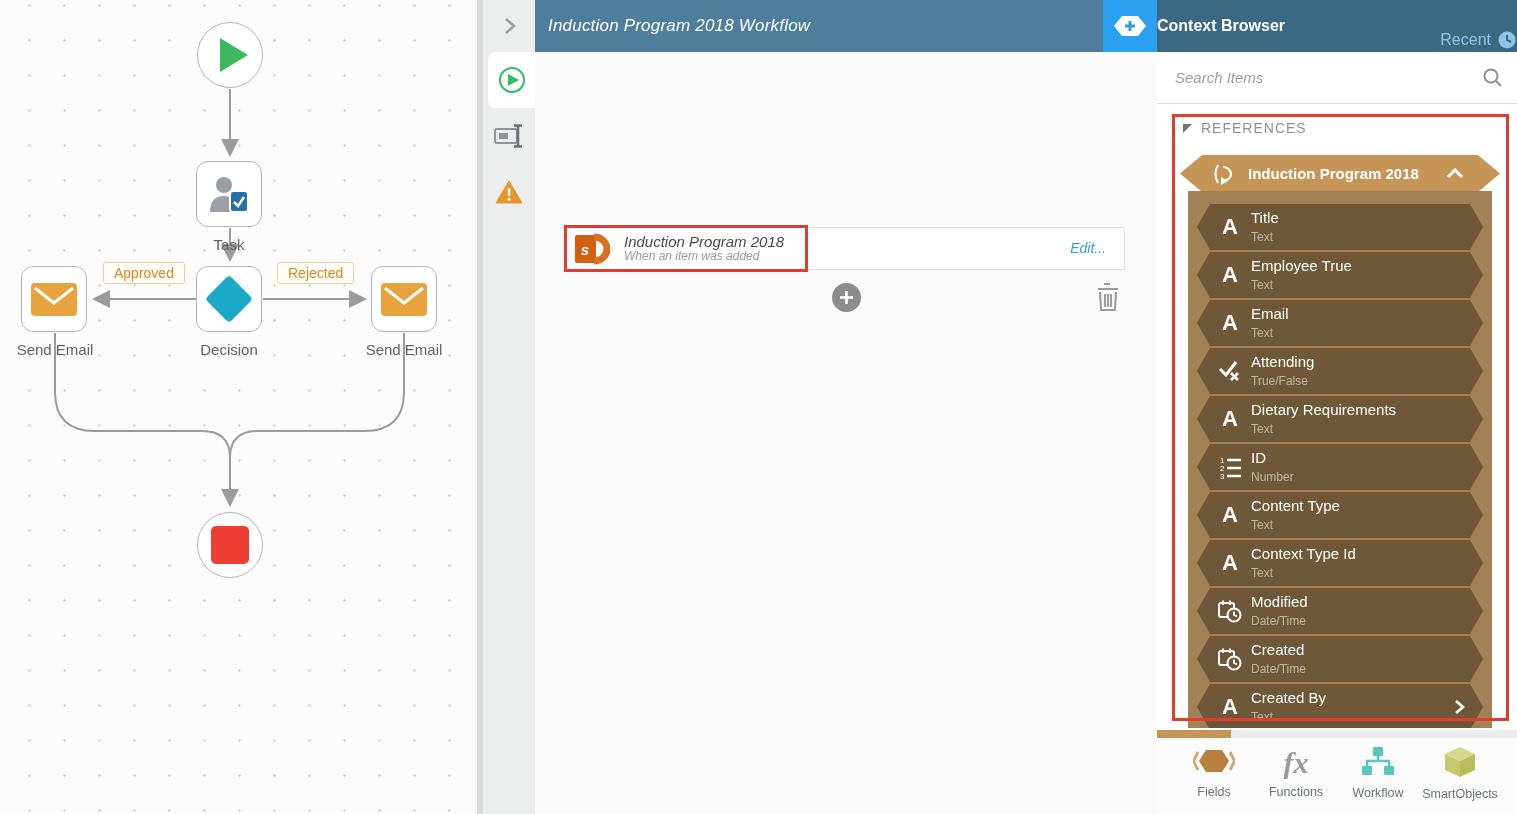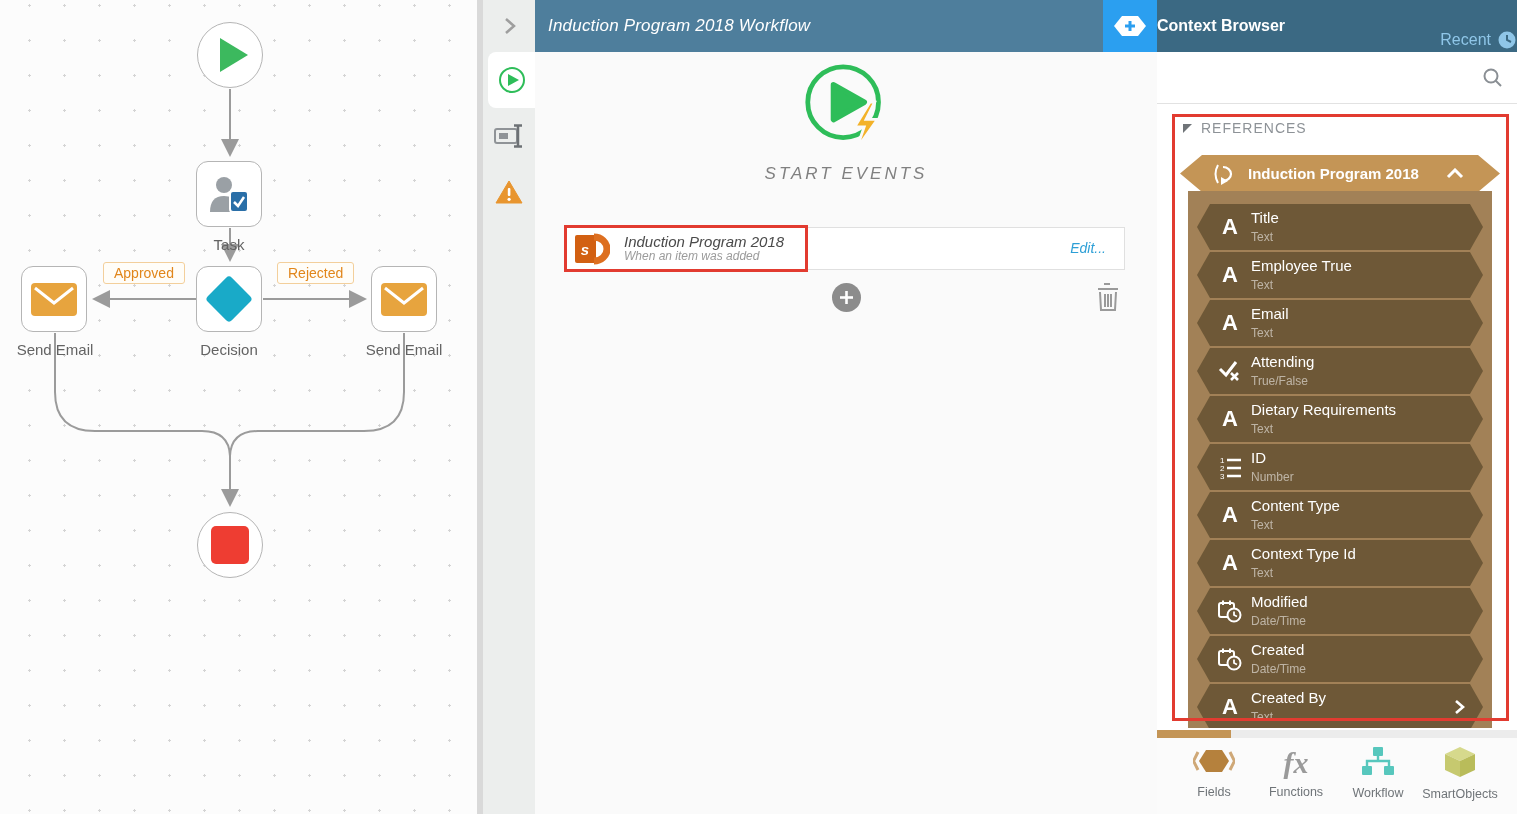--- a/index.html
+++ b/index.html
@@ -195,28 +195,20 @@
       <span class="main-title">Induction Program 2018 Workflow</span>
     </div>
     <div class="add-ref-btn">
       <svg width="36" height="22" viewBox="0 0 36 22">
         <polygon points="10,1 26,1 34,11 26,21 10,21 2,11" fill="#fff"></polygon>
         <line x1="18" y1="6" x2="18" y2="16" stroke="#2b9ff0" stroke-width="3"></line>
         <line x1="13" y1="11" x2="23" y2="11" stroke="#2b9ff0" stroke-width="3"></line>
       </svg>
     </div>
 
-    <div class="start-block">
-      <svg width="86" height="92" viewBox="0 0 90 96">
-        <circle cx="42" cy="44" r="37" fill="none" stroke="#2ebd59" stroke-width="5"></circle>
-        <path d="M32,26 L64,44 L32,62 Z" fill="#2ebd59" stroke="#2ebd59" stroke-width="6" stroke-linejoin="round"></path>
-        <polygon points="70,44 54,70 64,70 56,93 78,62 66,62 75,44" fill="#f3b229" stroke="#fafafa" stroke-width="3"></polygon>
-      </svg>
-      <div class="start-events-title">START EVENTS</div>
-    </div>
 
     <div class="question">How will this workflow be started?</div>
 
     <div class="event-card">
       <svg class="sp" width="36" height="34" viewBox="0 0 36 34">
         <rect x="1" y="3" width="21" height="28" rx="2" fill="#d26012"></rect>
         <path d="M20,5 A13,12 0 1,1 20,29" fill="none" stroke="#dd6f20" stroke-width="7"></path>
         <text x="11" y="23" text-anchor="middle" font-size="15" font-weight="bold" fill="#fff" font-family="Liberation Sans, sans-serif">s</text>
       </svg>
       <div class="event-texts">
@@ -252,20 +244,21 @@
       <span class="recent">
         <span>Recent</span>
         <svg width="20" height="20" viewBox="0 0 20 20">
           <circle cx="10" cy="10" r="8.5" fill="#8fc6e8"></circle>
           <polyline points="10,5 10,10 14,12" fill="none" stroke="#3b6983" stroke-width="2"></polyline>
         </svg>
       </span>
     </div>
 
     <div class="search-row">
+      <input class="search-input" placeholder="Search Items" style="">
       <svg class="search-icon" width="21" height="21" viewBox="0 0 21 21">
         <circle cx="9" cy="9" r="6.5" fill="none" stroke="#8a8f94" stroke-width="2"></circle>
         <line x1="13.5" y1="13.5" x2="19" y2="19" stroke="#8a8f94" stroke-width="2"></line>
       </svg>
     </div>
 
     <div class="ref-label-row">
       <div class="tree-tri"></div>
       <span class="ref-label">REFERENCES</span>
     </div>

